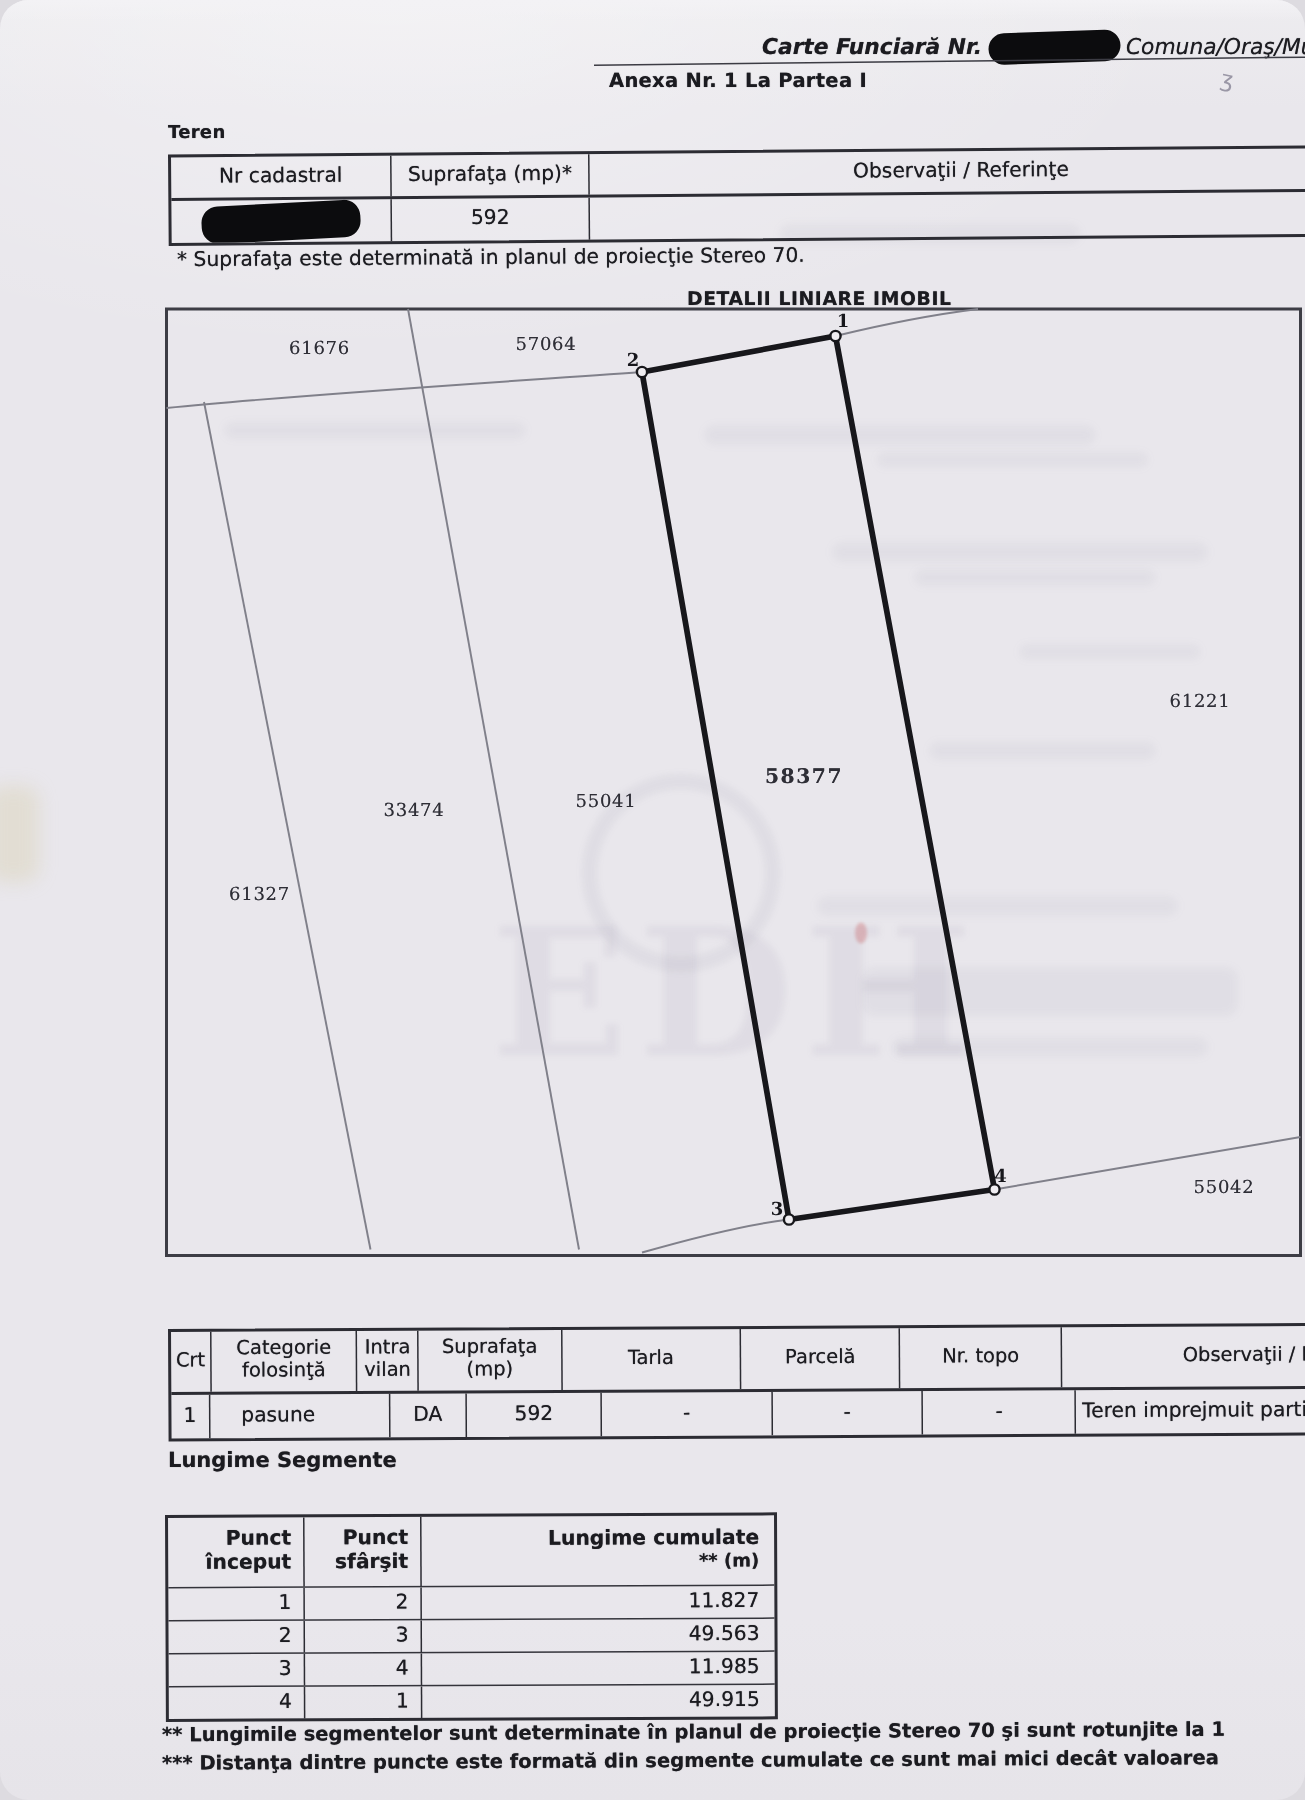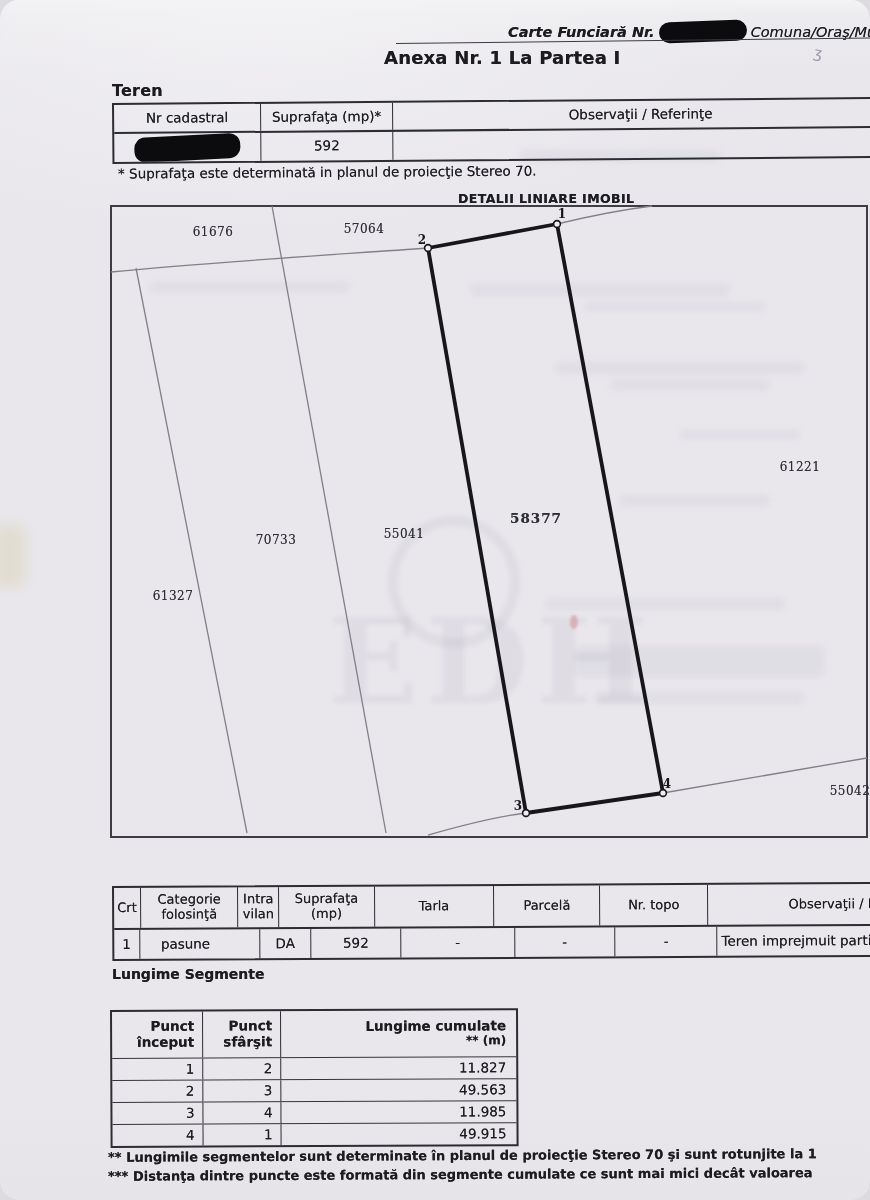--- a/index.html
+++ b/index.html
@@ -26,21 +26,21 @@
   .red-dot{background:rgba(196,64,64,.28);border-radius:50%;filter:blur(1px);}
   .watermark-circle{border:10px solid rgba(104,98,128,.07);border-radius:50%;filter:blur(2px);}
   .watermark-text{font-family:"DejaVu Serif","Liberation Serif",serif;font-weight:bold;
     font-size:118px;letter-spacing:8px;color:rgba(104,98,128,.075);filter:blur(2px);}
   .pen-mark{color:#9a97a6;font-size:15px;transform:rotate(12deg);}
 
   
   .hdr-row{left:508px;top:21px;display:flex;align-items:center;gap:4px;font-size:14.5px;}
   .redact{background:#0c0c0e;border-radius:11px;}
   .hdr-line{left:396px;top:43px;width:480px;border-top:1.6px solid #3c3c44;transform:rotate(-.65deg);transform-origin:left;}
-  .annex{left:384px;top:47px;font-size:18px;letter-spacing:.2px;}
+  .annex{left:406px;top:47px;font-size:13px;letter-spacing:.2px;}
 
   
   .scan-table{border:2px solid #2c2c33;}
   .trow{display:flex;}
   .tcell{border-left:1.8px solid #2c2c33;display:flex;flex-direction:column;align-items:center;justify-content:center;line-height:1.15;overflow:hidden;}
   .tcell:first-child{border-left:none;}
   .hdr-sep{border-top:2.2px solid #2c2c33;}
 
   .t1{left:112px;top:103px;width:778px;transform:rotate(-.45deg);transform-origin:left top;font-size:13.5px;}
   .t1 .trow{height:27px;}
@@ -55,21 +55,21 @@
   .t3 .drow{height:22px;border-top:1.6px solid #34343b;}
   .t3 .tcell{align-items:flex-end;padding-right:8px;justify-content:center;}
 
   
   .map-label{font-family:"DejaVu Serif","Liberation Serif",serif;font-size:12px;color:#2e2e36;
     letter-spacing:.5px;transform:translate(-50%,-50%);white-space:nowrap;text-shadow:0 0 .4px rgba(40,40,50,.6);}
   .map-label.big{font-weight:bold;font-size:13.5px;letter-spacing:1px;}
   .pt-label{font-weight:bold;font-size:12px;font-family:"DejaVu Serif","Liberation Serif",serif;
     transform:translate(-50%,-50%);color:#17171c;}
   .map-title{font-size:12.5px;letter-spacing:.4px;}
-  .section-h{font-size:16px;letter-spacing:.2px;}
+  .section-h{font-size:12px;letter-spacing:.2px;}
   .foot{font-size:13px;}
 </style>
 </head>
 <body>
 
 <div class="page">
 
   <div class="abs edge-top"></div>
   <div class="abs smudge-yellow" style="left:-8px;top:524px;width:34px;height:64px;"></div>
 
@@ -136,26 +136,26 @@
     <circle cx="663" cy="793" r="3.4" fill="#efedf1" stroke="#17171b" stroke-width="1.6"></circle>
   </svg>
 
   <div class="abs pt-label" style="left:562px;top:214px;">1</div>
   <div class="abs pt-label" style="left:422px;top:240px;">2</div>
   <div class="abs pt-label" style="left:518px;top:806px;">3</div>
   <div class="abs pt-label" style="left:667px;top:784px;">4</div>
 
   <div class="abs map-label" style="left:213px;top:232px;">61676</div>
   <div class="abs map-label" style="left:364px;top:229px;">57064</div>
-  <div class="abs map-label" style="left:276px;top:540px;">70733</div>
+  <div class="abs map-label" style="left:276px;top:540px;">33474</div>
   <div class="abs map-label" style="left:404px;top:534px;">55041</div>
   <div class="abs map-label big" style="left:536px;top:518px;">58377</div>
   <div class="abs map-label" style="left:173px;top:596px;">61327</div>
   <div class="abs map-label" style="left:800px;top:467px;">61221</div>
-  <div class="abs map-label" style="left:850px;top:791px;">55042</div>
+  <div class="abs map-label" style="left:816px;top:791px;">55042</div>
 
 
   <div class="abs scan-table t2">
     <div class="trow hrow">
       <div class="tcell ink" style="width:26px;">
         <span>Crt</span>
       </div>
       <div class="tcell ink" style="width:98px;">
         <span>Categorie</span>
           <span>folosinţă</span>

